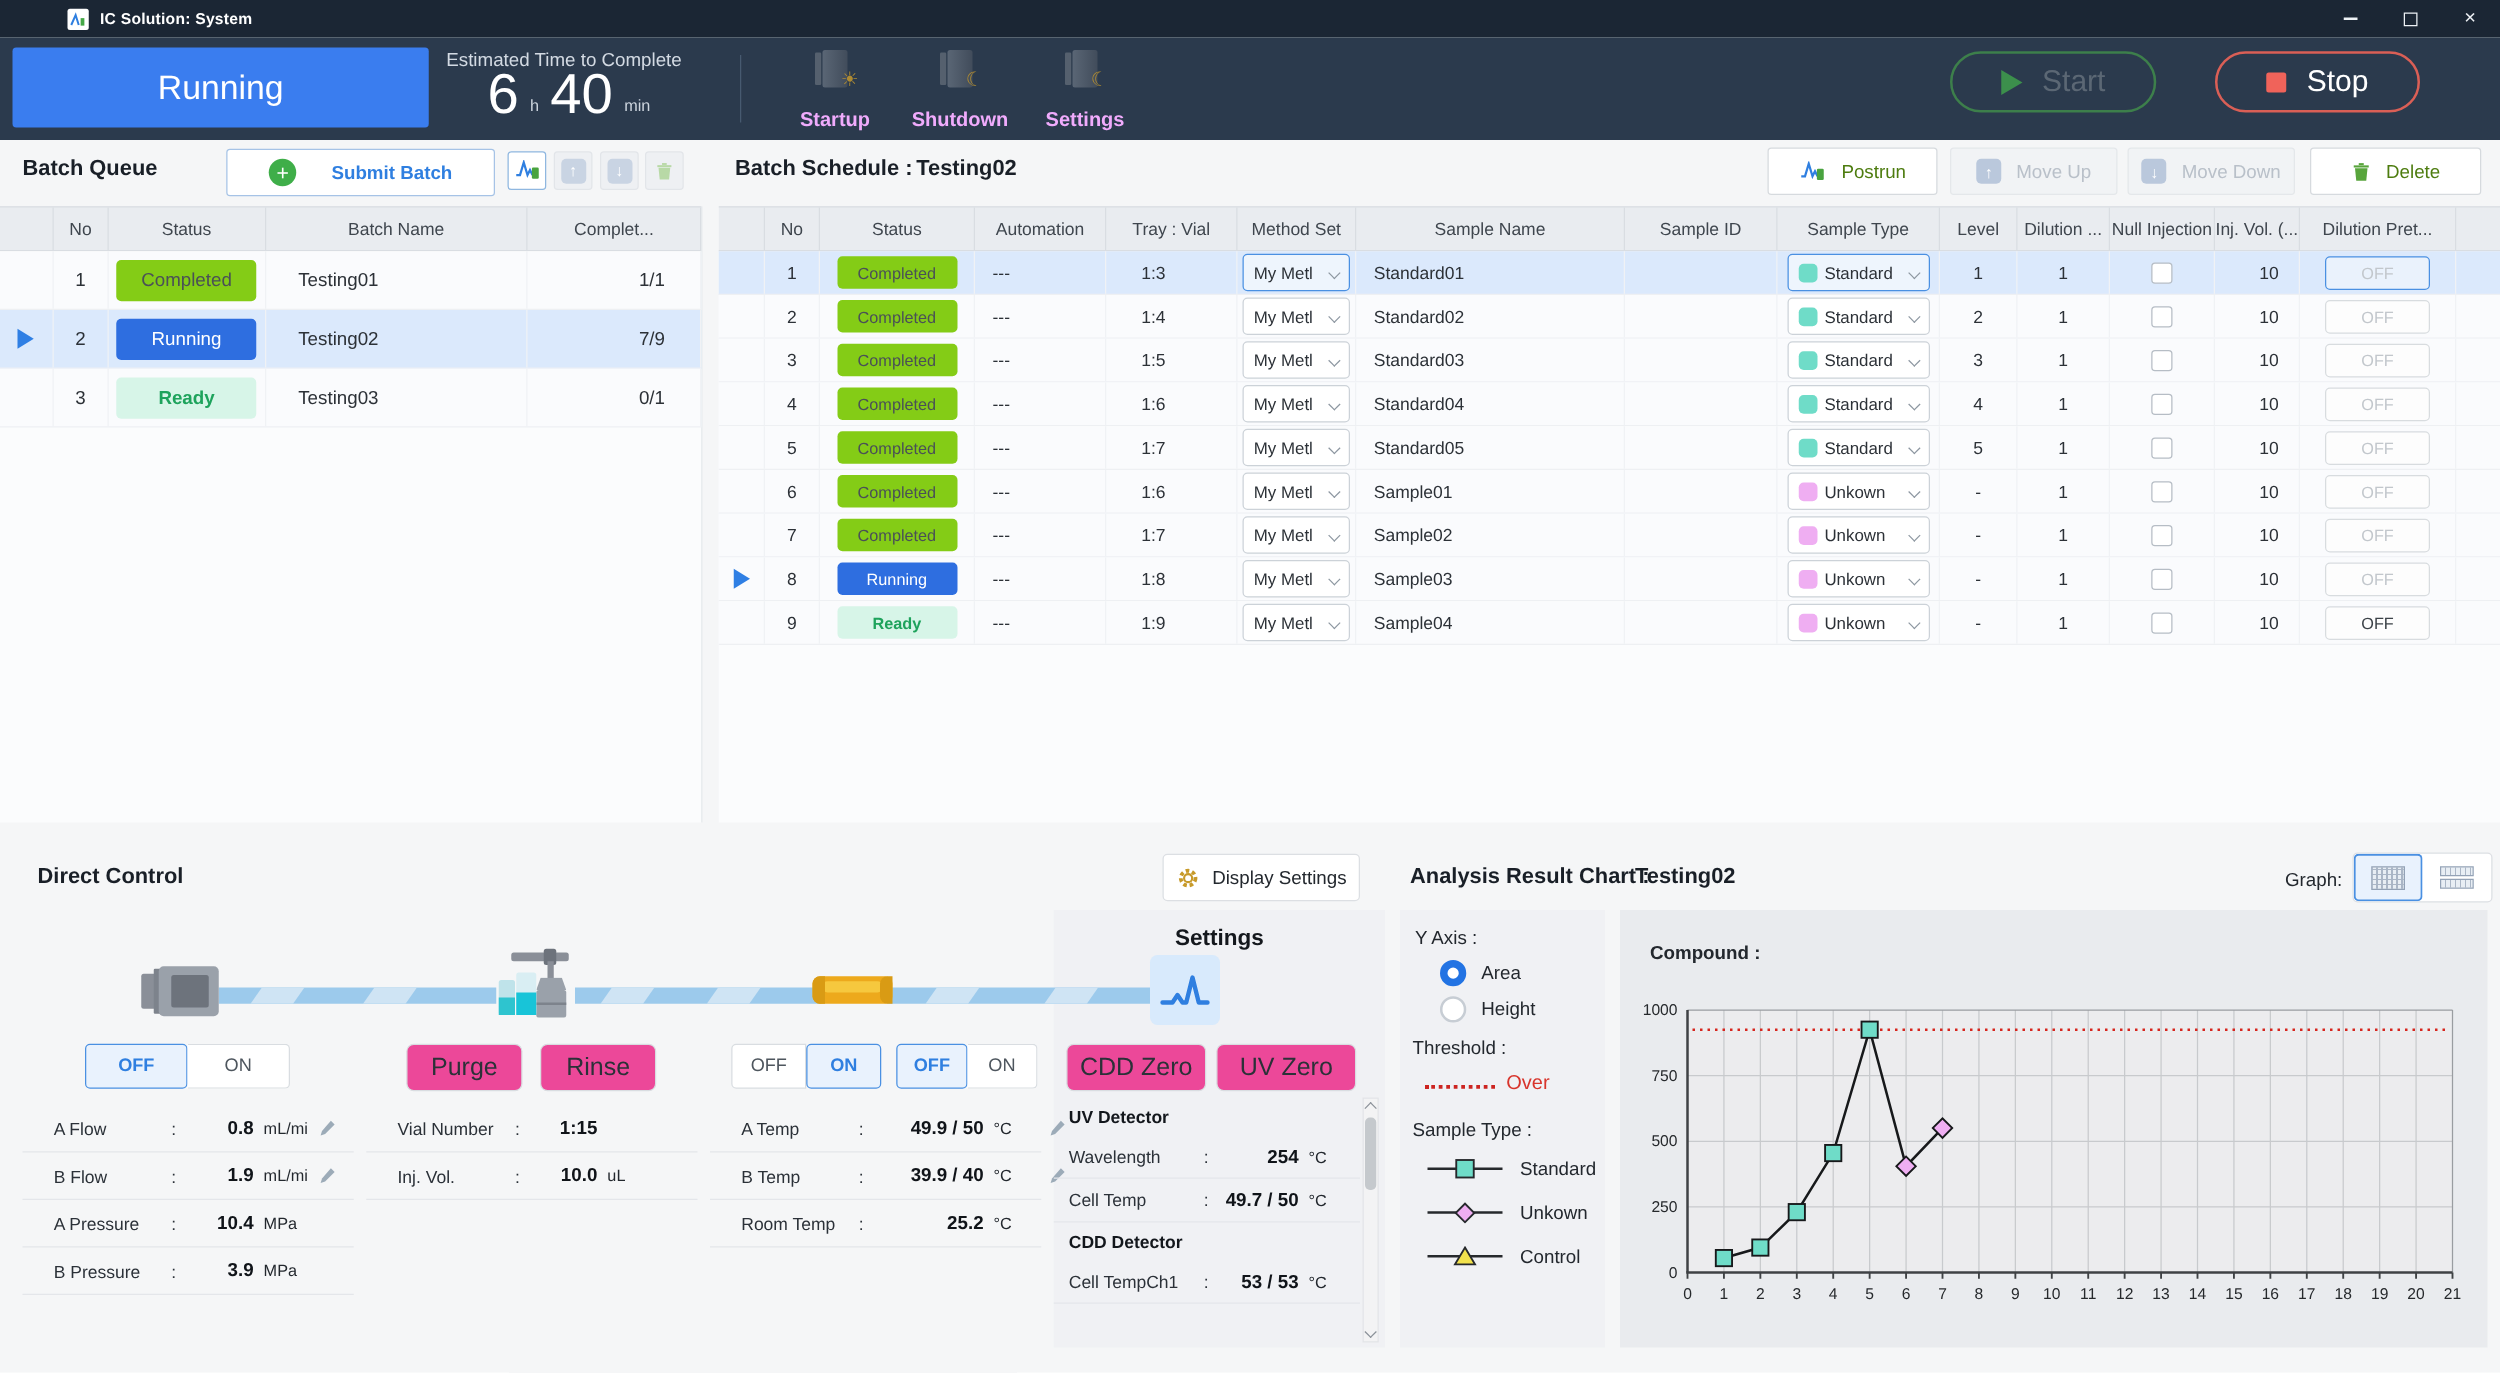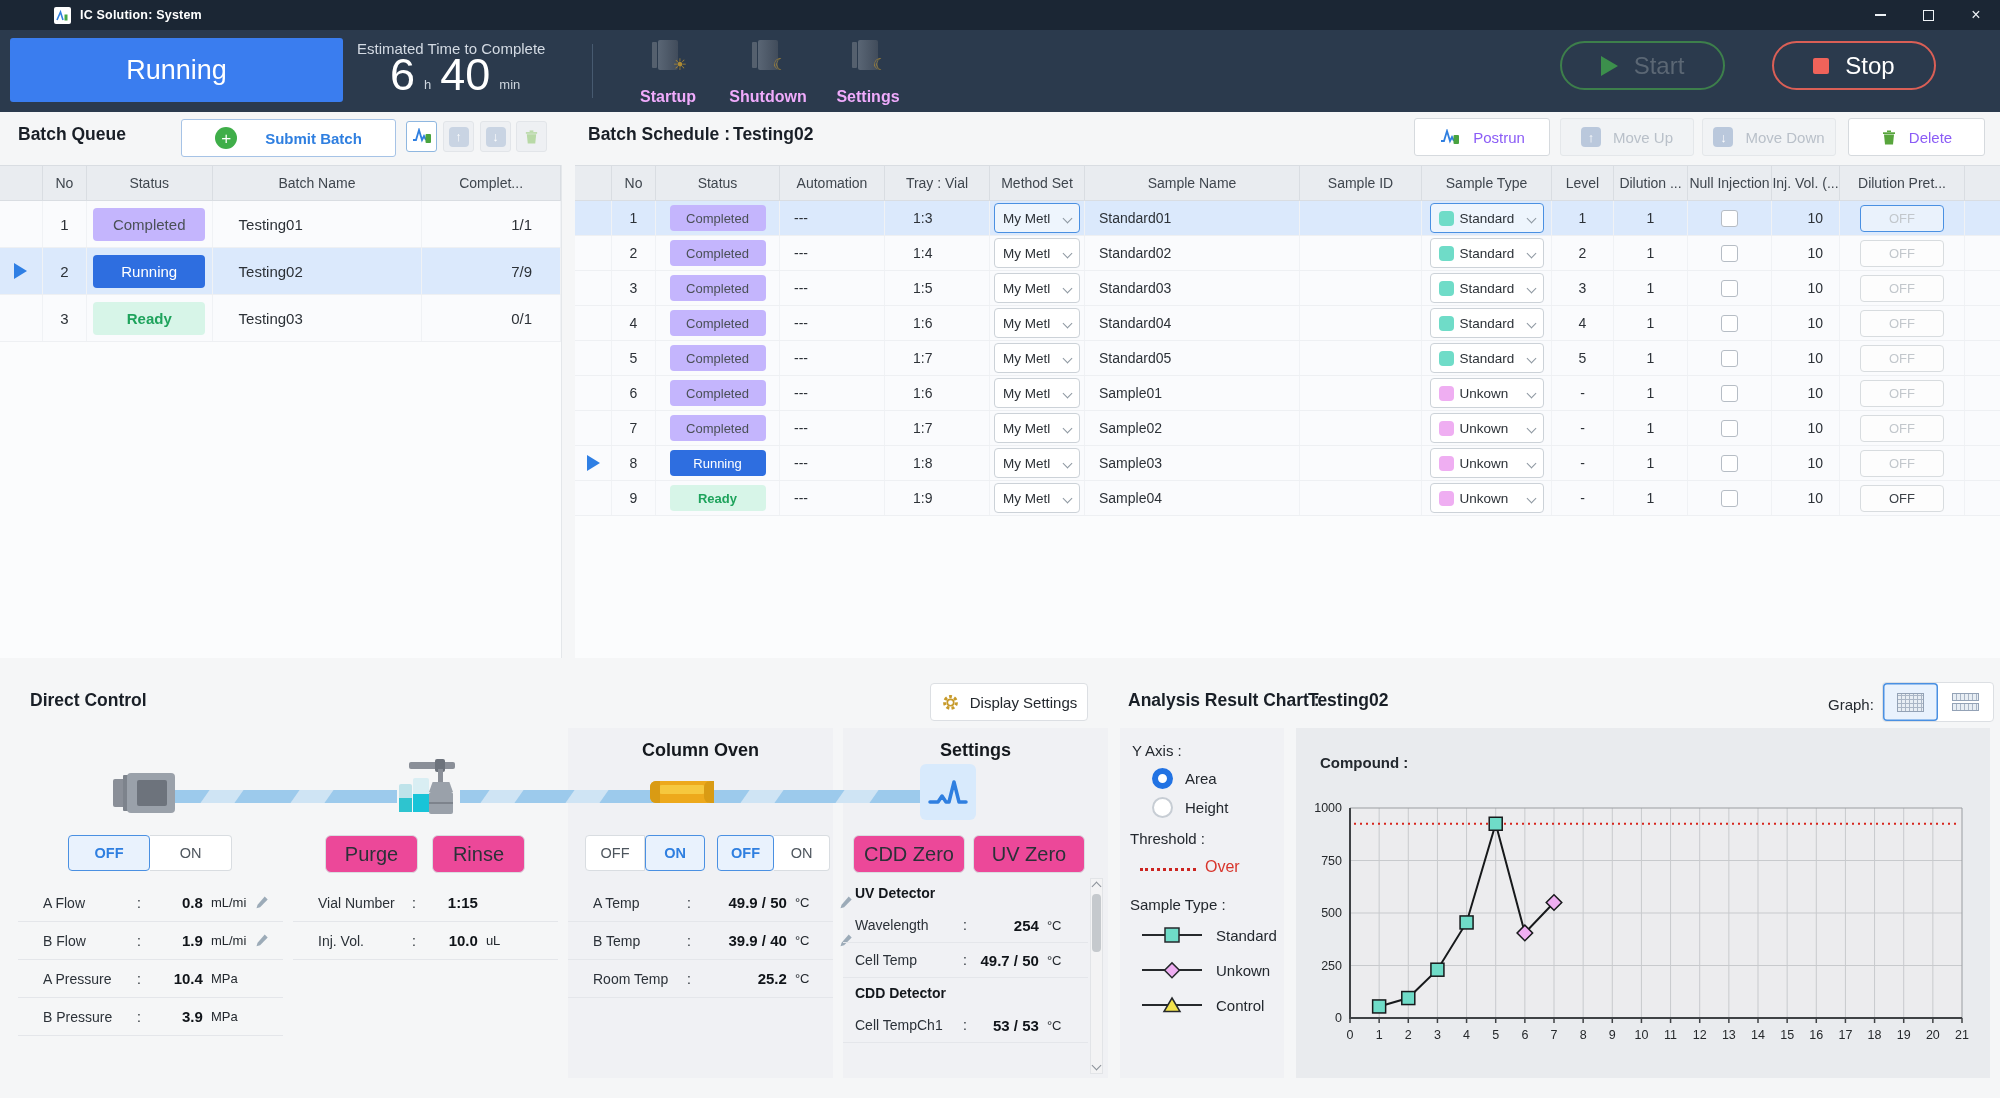--- a/index.html
+++ b/index.html
@@ -43,40 +43,40 @@
 .submit-btn{left:181px;top:119px;width:215px;height:38px;background:#fff;border:1px solid #a6c3e6;border-radius:3px;display:flex;align-items:center;justify-content:center;gap:28px;cursor:pointer;}
 .plus-circle{width:22px;height:22px;border-radius:50%;background:#3fae49;color:#fff;font-size:17px;display:flex;align-items:center;justify-content:center;line-height:1;}
 .submit-btn .txt{font-size:15px;font-weight:bold;color:#2f7fe0;}
 .mini-btn{top:121px;width:31px;height:31px;border-radius:3px;display:flex;align-items:center;justify-content:center;cursor:pointer;}
 .mini-on{background:#fff;border:1px solid #8fb7e0;}
 .mini-off{background:#eef0f3;border:1px solid #e2e5e9;}
 .arrow-chip{width:20px;height:20px;border-radius:4px;background:#bac8dc;color:#fff;font-size:13px;font-weight:bold;display:flex;align-items:center;justify-content:center;}
 .arrow-chip.pale{background:#c9d4e3;}
 
 .tool-btn{top:118px;height:38px;border-radius:3px;display:flex;align-items:center;justify-content:center;gap:12px;font-size:15px;cursor:pointer;}
-.tool-on{background:#fff;border:1px solid #d6dade;color:#8b5cf6;}
+.tool-on{background:#fff;border:1px solid #d6dade;color:#4d7c0f;}
 .tool-off{background:#f1f3f5;border:1px solid #e4e7ea;color:#b9c0c9;}
 
 
 .panel-white{background:#fbfcfd;}
 .t-header{display:flex;height:36px;background:#e9ecf0;border-top:1px solid #d9dde2;border-bottom:1px solid #d9dde2;align-items:stretch;}
 .hcell{display:flex;align-items:center;justify-content:center;font-size:14px;color:#3f464e;border-right:1px solid #d9dde2;white-space:nowrap;overflow:hidden;}
 .trow{display:flex;align-items:stretch;background:#fafbfd;border-bottom:1px solid #eef0f3;cursor:pointer;}
 .trow.selected{background:#dbe9fc;}
 .cell{display:flex;align-items:center;justify-content:center;font-size:14px;color:#2c3137;border-right:1px solid #f0f2f5;white-space:nowrap;overflow:hidden;}
 .cell.left{justify-content:flex-start;padding-left:14px;}
 .cell.right{justify-content:flex-end;padding-right:28px;}
 .qc0{width:43px}.qc1{width:44px}.qc2{width:126px}.qc3{width:210px}.qc4{width:139px}
 .c0{width:37px}.c1{width:44px}.c2{width:124px}.c3{width:105px}.c4{width:105px}.c5{width:95px}
 .c6{width:215px}.c7{width:122px}.c8{width:130px}.c9{width:62px}.c10{width:74px}.c11{width:84px}
 .c12{width:68px}.c13{width:125px}.c14{width:35px}
 .badge{border-radius:4px;display:flex;align-items:center;justify-content:center;}
 .q-badge{width:112px;height:33px;font-size:15px;}
 .s-badge{width:96px;height:26px;font-size:13px;}
-.completed{background:#c4b5fd;color:#4a5057;}
+.completed{background:#84cc16;color:#4a5057;}
 .running{background:#2e6ee0;color:#fff;}
 .ready{background:#d7f5e8;color:#1ea35c;font-weight:bold;}
 .play{width:0;height:0;border-left:13px solid #2f7fe4;border-top:8px solid transparent;border-bottom:8px solid transparent;}
 .dd{background:#fff;border:1px solid #ccd2d8;border-radius:4px;display:flex;align-items:center;height:30px;padding:0 8px;font-size:13.5px;color:#2c3137;cursor:pointer;}
 .dd .txt{white-space:nowrap;overflow:hidden;}
 .chev{width:7px;height:7px;border-right:1.6px solid #8d97a1;border-bottom:1.6px solid #8d97a1;transform:rotate(45deg);margin-left:auto;flex:none;}
 .sel-blue{border-color:#4a90e2;background:#eef5fd;}
 .sw{width:15px;height:15px;border-radius:4px;margin-right:6px;flex:none;}
 .cb{width:17px;height:17px;border:1.5px solid #b6bdc5;border-radius:3px;background:#fff;cursor:pointer;}
 .pret{width:84px;height:27px;border:1px solid #d8dcdf;border-radius:4px;background:#fdfdfd;color:#c2c7cc;font-size:13px;display:flex;align-items:center;justify-content:center;cursor:pointer;}
@@ -637,23 +637,20 @@
   <div class="abs gt">
     <div class="gt-cell sel">
         <span class="gicon"></span>
       </div>
     <div class="gt-cell">
         <span class="gbar"></span>
         <span class="gbar"></span>
       </div>
   </div>
 
-  <div class="abs dc-panel" style="left:568px;width:265px">
-    <div class="p-title">Column Oven</div>
-  </div>
   <div class="abs dc-panel" style="left:843px;width:265px">
     <div class="p-title">Settings</div>
   </div>
 
   <div class="abs pipe" style="left:175px;width:222px">
       <i style="left:30px"></i>
       <i style="left:120px"></i>
     </div>
   <div class="abs pipe" style="left:460px;width:197px">
       <i style="left:25px"></i>

